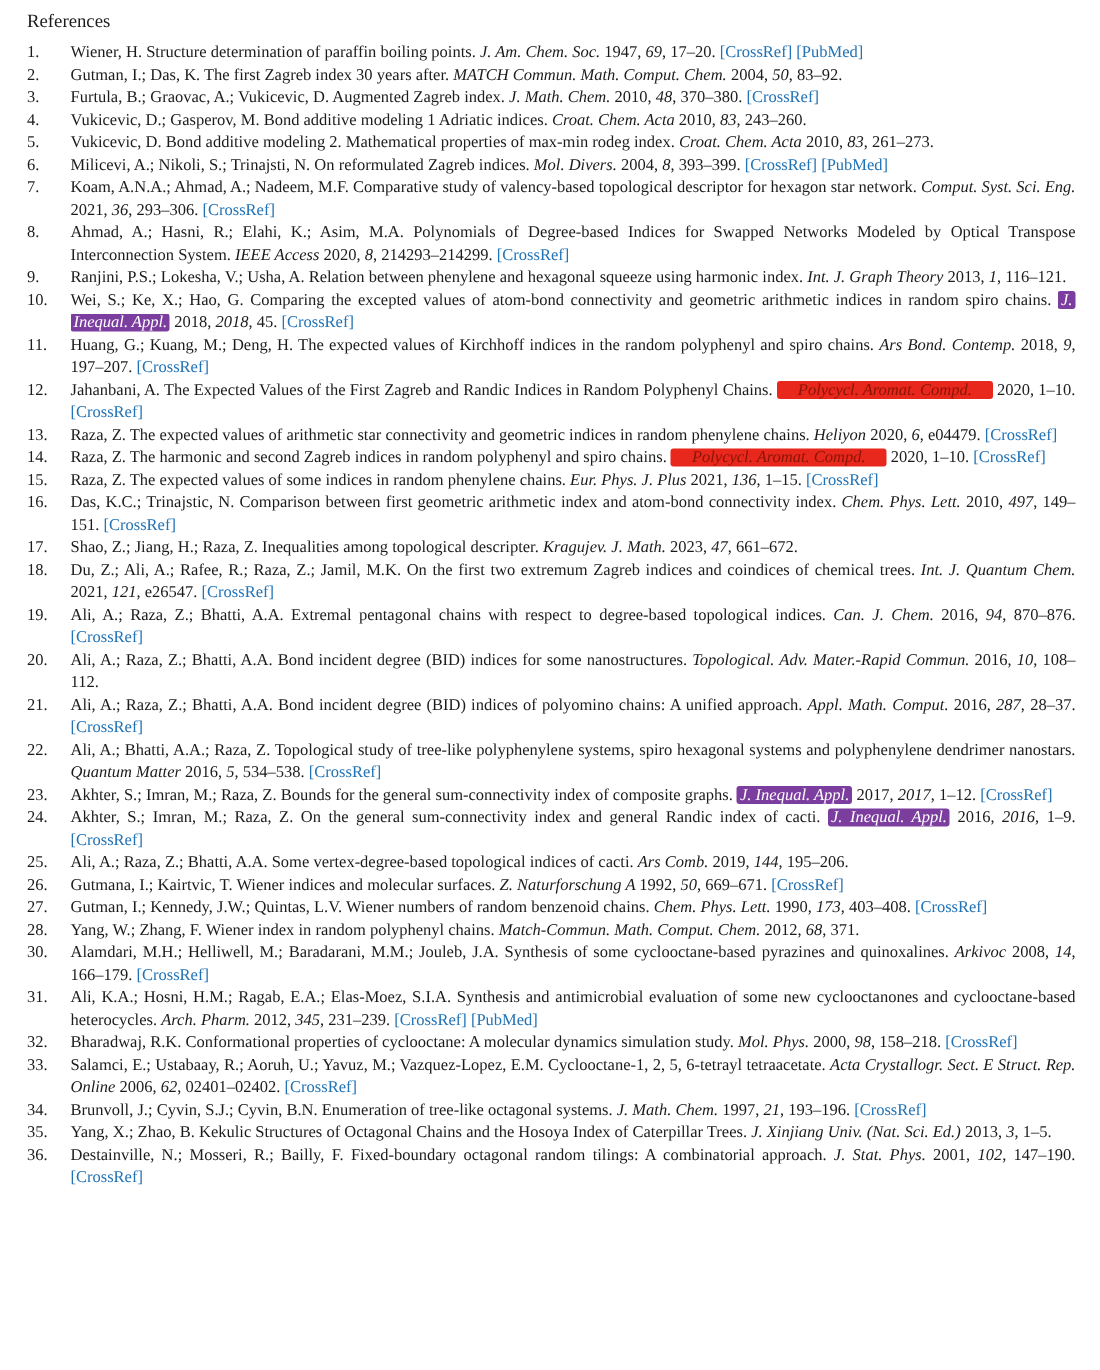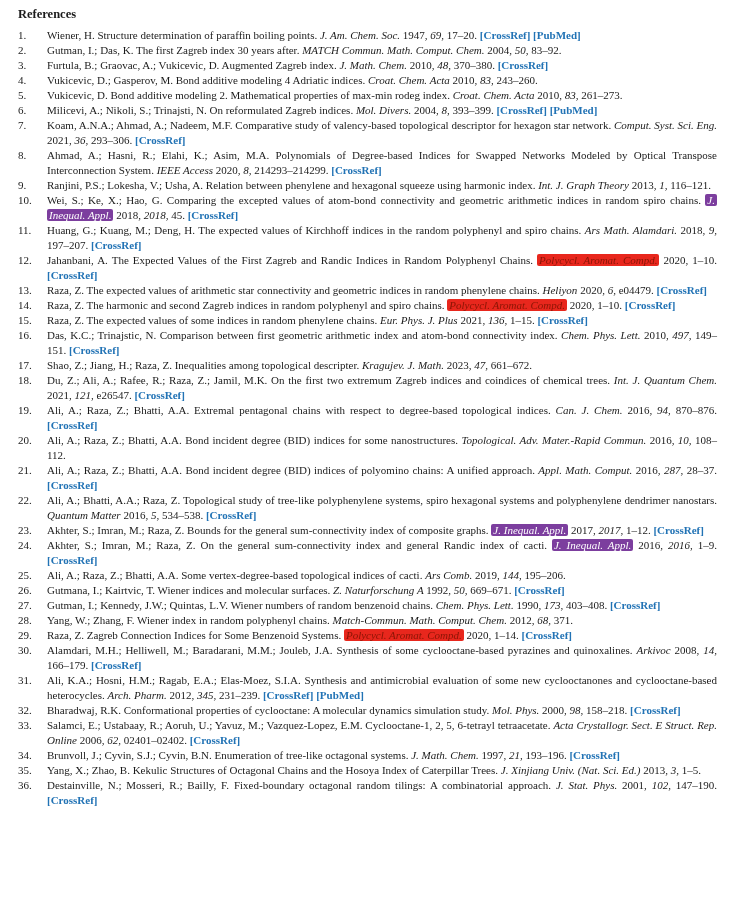--- a/index.html
+++ b/index.html
@@ -7,54 +7,54 @@
     width: 733px; height: 913px;
     background: #ffffff;
     overflow: hidden;
     font-family: "Liberation Serif", "DejaVu Serif", serif;
     font-size: 11px;
     color: #1b1b1b;
     -webkit-font-smoothing: antialiased;
   }
   .page { box-sizing: border-box; width: 733px; padding: 7px 16px 0 18px; }
   .references-title {
-    font-weight: bold;
+    font-weight: normal;
     font-size: 12.5px;
     line-height: 15px;
     margin: 0 0 6px 0;
   }
   .ref-list { }
   .ref-row { display: flex; align-items: flex-start; }
   .ref-num {
     flex: 0 0 29px;
     line-height: 15px;
   }
   .ref-content {
     flex: 1 1 auto;
     text-align: justify;
     line-height: 15px;
   }
   .seg-p { }
   .seg-i { font-style: italic; }
   .seg-b { font-weight: normal; }
-  .seg-l { color: var(--link-blue, #2273B5); cursor: pointer; font-weight: bold; }
+  .seg-l { color: var(--link-blue, #2273B5); cursor: pointer; }
   .seg-hp {
     background: var(--hp-bg, #7C3E9E);
     color: var(--hp-tx, #ffffff);
     font-style: italic;
     padding: 0 2px;
     border-radius: 2px;
     -webkit-box-decoration-break: clone;
     box-decoration-break: clone;
   }
   .seg-hr {
     background: var(--hr-bg, #E8271D);
     color: var(--hr-tx, #8A1505);
     font-style: italic;
-    padding: 0 2px;
+    padding: 0 14px;
     border-radius: 2px;
     -webkit-box-decoration-break: clone;
     box-decoration-break: clone;
   }
 </style>
 </head>
 <body>
 
 <div class="page">
   <div class="references-title">References</div>
@@ -66,21 +66,21 @@
       <div class="ref-row">
         <div class="ref-num">2.</div>
         <div class="ref-content"><span class="seg-p">Gutman, I.; Das, K. The first Zagreb index 30 years after. </span><span class="seg-i">MATCH Commun. Math. Comput. Chem. </span><span class="seg-b">2004</span><span class="seg-p">, </span><span class="seg-i">50</span><span class="seg-p">, 83–92.</span></div>
       </div>
       <div class="ref-row">
         <div class="ref-num">3.</div>
         <div class="ref-content"><span class="seg-p">Furtula, B.; Graovac, A.; Vukicevic, D. Augmented Zagreb index. </span><span class="seg-i">J. Math. Chem. </span><span class="seg-b">2010</span><span class="seg-p">, </span><span class="seg-i">48</span><span class="seg-p">, 370–380. </span><span class="seg-l">[CrossRef]</span></div>
       </div>
       <div class="ref-row">
         <div class="ref-num">4.</div>
-        <div class="ref-content"><span class="seg-p">Vukicevic, D.; Gasperov, M. Bond additive modeling 4 Adriatic indices. </span><span class="seg-i">Croat. Chem. Acta </span><span class="seg-b">2010</span><span class="seg-p">, </span><span class="seg-i">83</span><span class="seg-p">, 243–260.</span></div>
+        <div class="ref-content"><span class="seg-p">Vukicevic, D.; Gasperov, M. Bond additive modeling 1 Adriatic indices. </span><span class="seg-i">Croat. Chem. Acta </span><span class="seg-b">2010</span><span class="seg-p">, </span><span class="seg-i">83</span><span class="seg-p">, 243–260.</span></div>
       </div>
       <div class="ref-row">
         <div class="ref-num">5.</div>
         <div class="ref-content"><span class="seg-p">Vukicevic, D. Bond additive modeling 2. Mathematical properties of max-min rodeg index. </span><span class="seg-i">Croat. Chem. Acta </span><span class="seg-b">2010</span><span class="seg-p">, </span><span class="seg-i">83</span><span class="seg-p">, 261–273.</span></div>
       </div>
       <div class="ref-row">
         <div class="ref-num">6.</div>
         <div class="ref-content"><span class="seg-p">Milicevi, A.; Nikoli, S.; Trinajsti, N. On reformulated Zagreb indices. </span><span class="seg-i">Mol. Divers. </span><span class="seg-b">2004</span><span class="seg-p">, </span><span class="seg-i">8</span><span class="seg-p">, 393–399. </span><span class="seg-l">[CrossRef]</span><span class="seg-p"> </span><span class="seg-l">[PubMed]</span></div>
       </div>
       <div class="ref-row">
@@ -94,21 +94,21 @@
       <div class="ref-row">
         <div class="ref-num">9.</div>
         <div class="ref-content"><span class="seg-p">Ranjini, P.S.; Lokesha, V.; Usha, A. Relation between phenylene and hexagonal squeeze using harmonic index. </span><span class="seg-i">Int. J. Graph Theory </span><span class="seg-b">2013</span><span class="seg-p">, </span><span class="seg-i">1</span><span class="seg-p">, 116–121.</span></div>
       </div>
       <div class="ref-row">
         <div class="ref-num">10.</div>
         <div class="ref-content"><span class="seg-p">Wei, S.; Ke, X.; Hao, G. Comparing the excepted values of atom-bond connectivity and geometric arithmetic indices in random spiro chains. </span><span class="seg-hp">J. Inequal. Appl.</span><span class="seg-p"> </span><span class="seg-b">2018</span><span class="seg-p">, </span><span class="seg-i">2018</span><span class="seg-p">, 45. </span><span class="seg-l">[CrossRef]</span></div>
       </div>
       <div class="ref-row">
         <div class="ref-num">11.</div>
-        <div class="ref-content"><span class="seg-p">Huang, G.; Kuang, M.; Deng, H. The expected values of Kirchhoff indices in the random polyphenyl and spiro chains. </span><span class="seg-i">Ars Math. Alamdari. </span><span class="seg-b">2018</span><span class="seg-p">, </span><span class="seg-i">9</span><span class="seg-p">, 197–207. </span><span class="seg-l">[CrossRef]</span></div>
+        <div class="ref-content"><span class="seg-p">Huang, G.; Kuang, M.; Deng, H. The expected values of Kirchhoff indices in the random polyphenyl and spiro chains. </span><span class="seg-i">Ars Bond. Contemp. </span><span class="seg-b">2018</span><span class="seg-p">, </span><span class="seg-i">9</span><span class="seg-p">, 197–207. </span><span class="seg-l">[CrossRef]</span></div>
       </div>
       <div class="ref-row">
         <div class="ref-num">12.</div>
         <div class="ref-content"><span class="seg-p">Jahanbani, A. The Expected Values of the First Zagreb and Randic Indices in Random Polyphenyl Chains. </span><span class="seg-hr">Polycycl. Aromat. Compd.</span><span class="seg-p"> </span><span class="seg-b">2020</span><span class="seg-p">, 1–10. </span><span class="seg-l">[CrossRef]</span></div>
       </div>
       <div class="ref-row">
         <div class="ref-num">13.</div>
         <div class="ref-content"><span class="seg-p">Raza, Z. The expected values of arithmetic star connectivity and geometric indices in random phenylene chains. </span><span class="seg-i">Heliyon </span><span class="seg-b">2020</span><span class="seg-p">, </span><span class="seg-i">6</span><span class="seg-p">, e04479. </span><span class="seg-l">[CrossRef]</span></div>
       </div>
       <div class="ref-row">
@@ -163,24 +163,20 @@
         <div class="ref-num">26.</div>
         <div class="ref-content"><span class="seg-p">Gutmana, I.; Kairtvic, T. Wiener indices and molecular surfaces. </span><span class="seg-i">Z. Naturforschung A </span><span class="seg-b">1992</span><span class="seg-p">, </span><span class="seg-i">50</span><span class="seg-p">, 669–671. </span><span class="seg-l">[CrossRef]</span></div>
       </div>
       <div class="ref-row">
         <div class="ref-num">27.</div>
         <div class="ref-content"><span class="seg-p">Gutman, I.; Kennedy, J.W.; Quintas, L.V. Wiener numbers of random benzenoid chains. </span><span class="seg-i">Chem. Phys. Lett. </span><span class="seg-b">1990</span><span class="seg-p">, </span><span class="seg-i">173</span><span class="seg-p">, 403–408. </span><span class="seg-l">[CrossRef]</span></div>
       </div>
       <div class="ref-row">
         <div class="ref-num">28.</div>
         <div class="ref-content"><span class="seg-p">Yang, W.; Zhang, F. Wiener index in random polyphenyl chains. </span><span class="seg-i">Match-Commun. Math. Comput. Chem. </span><span class="seg-b">2012</span><span class="seg-p">, </span><span class="seg-i">68</span><span class="seg-p">, 371.</span></div>
-      </div>
-      <div class="ref-row">
-        <div class="ref-num">29.</div>
-        <div class="ref-content"><span class="seg-p">Raza, Z. Zagreb Connection Indices for Some Benzenoid Systems. </span><span class="seg-hr">Polycycl. Aromat. Compd.</span><span class="seg-p"> </span><span class="seg-b">2020</span><span class="seg-p">, 1–14. </span><span class="seg-l">[CrossRef]</span></div>
       </div>
       <div class="ref-row">
         <div class="ref-num">30.</div>
         <div class="ref-content"><span class="seg-p">Alamdari, M.H.; Helliwell, M.; Baradarani, M.M.; Jouleb, J.A. Synthesis of some cyclooctane-based pyrazines and quinoxalines. </span><span class="seg-i">Arkivoc </span><span class="seg-b">2008</span><span class="seg-p">, </span><span class="seg-i">14</span><span class="seg-p">, 166–179. </span><span class="seg-l">[CrossRef]</span></div>
       </div>
       <div class="ref-row">
         <div class="ref-num">31.</div>
         <div class="ref-content"><span class="seg-p">Ali, K.A.; Hosni, H.M.; Ragab, E.A.; Elas-Moez, S.I.A. Synthesis and antimicrobial evaluation of some new cyclooctanones and cyclooctane-based heterocycles. </span><span class="seg-i">Arch. Pharm. </span><span class="seg-b">2012</span><span class="seg-p">, </span><span class="seg-i">345</span><span class="seg-p">, 231–239. </span><span class="seg-l">[CrossRef]</span><span class="seg-p"> </span><span class="seg-l">[PubMed]</span></div>
       </div>
       <div class="ref-row">

